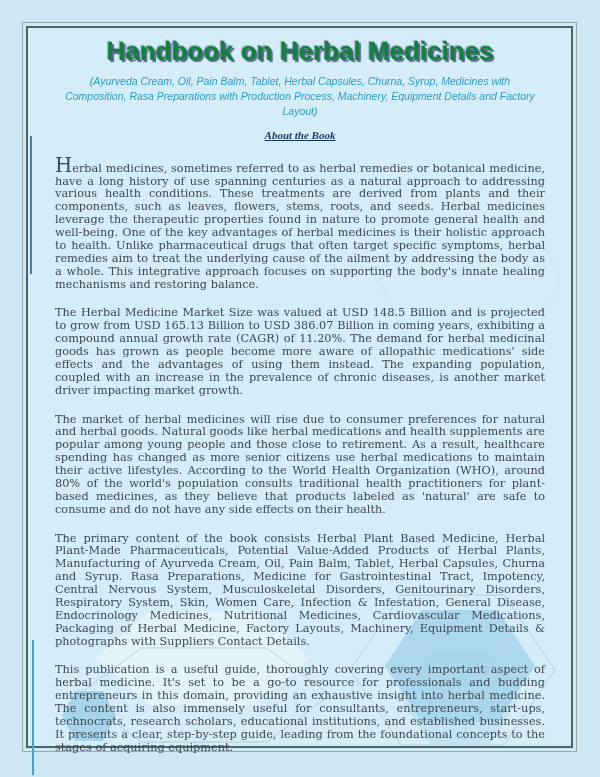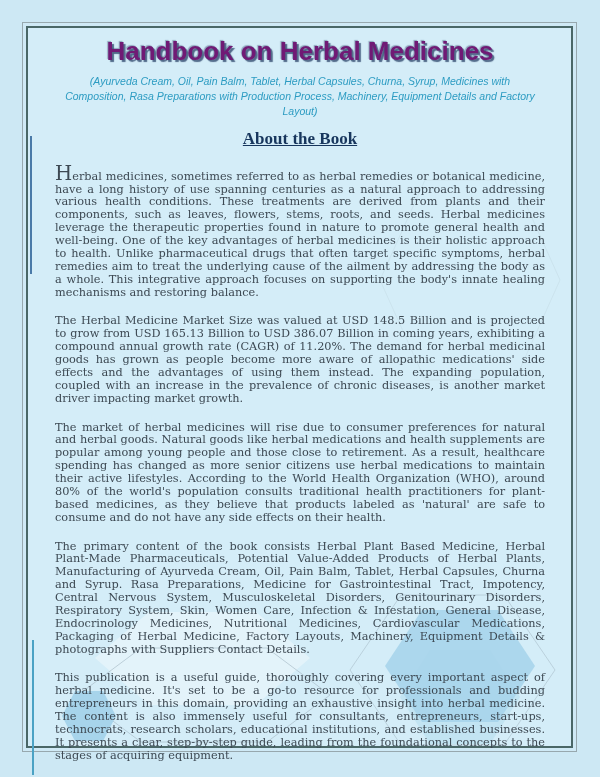--- a/index.html
+++ b/index.html
@@ -26,34 +26,34 @@
   .accent-line{position:absolute;width:2px;z-index:6;}
   .accent-top{left:30px;top:136px;height:138px;background:#4a7aa8;}
   .accent-bottom{left:32px;top:640px;height:135px;background:#4ba2c4;}
   
   .content{
     position:absolute;left:55px;width:490px;top:36px;z-index:4;
   }
   .title{
     text-align:center;
     font-size:26px;font-weight:bold;letter-spacing:0px;
-    color:#701a75;
+    color:#15803d;
     text-shadow:2px 2px 1px rgba(58,82,118,0.85), -1px -1px 1px rgba(58,82,118,0.45);
     margin:0 0 7px 0;
   }
   .subtitle{
     text-align:center;font-style:italic;
     font-size:10.5px;line-height:1.45;
     color:#2d9cc2;
     margin:0 auto 9px auto;max-width:478px;
   }
   .section-heading{
     text-align:center;
     font-family:"Liberation Serif",serif;
-    font-size:17px;font-weight:bold;
+    font-size:11px;font-weight:bold;font-style:italic;
     text-decoration:underline;
     color:#17365d;
     margin:0 0 16px 0;
   }
   .bodytext p{
     font-family:"DejaVu Serif","Liberation Serif",serif;
     font-size:11.3px;line-height:1.14;
     color:#3d4953;
     text-align:justify;
     margin:16px 0 12px 0;

